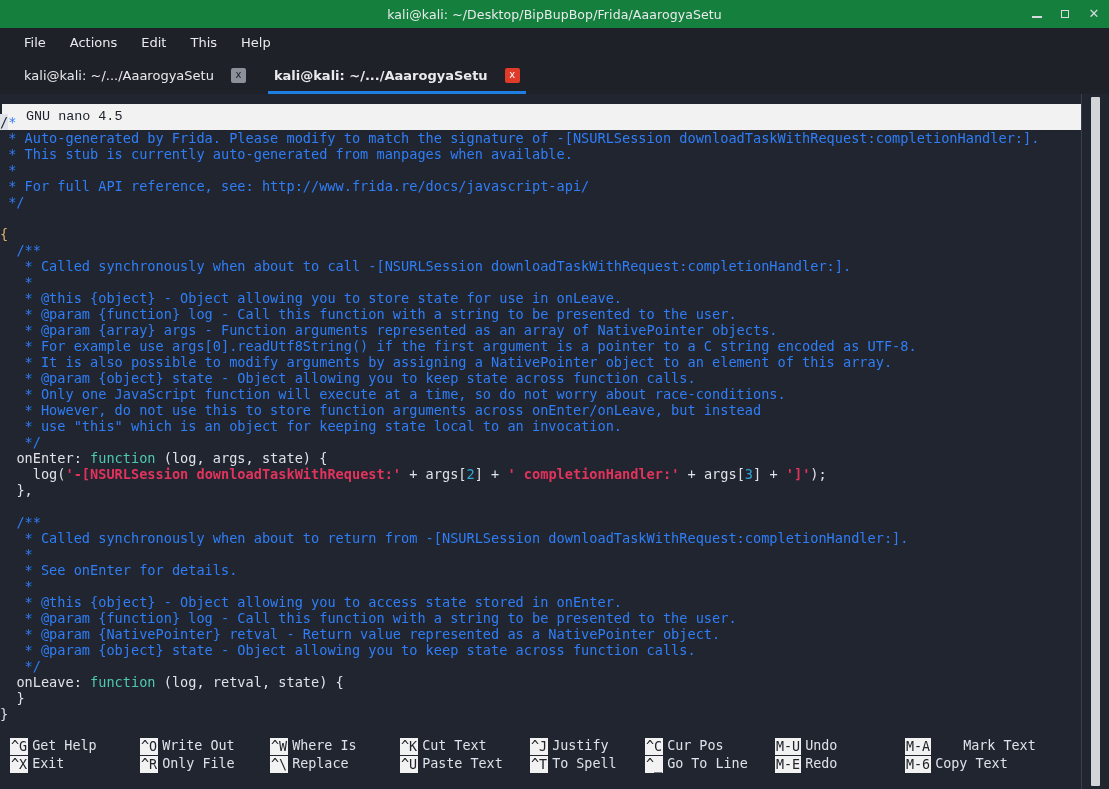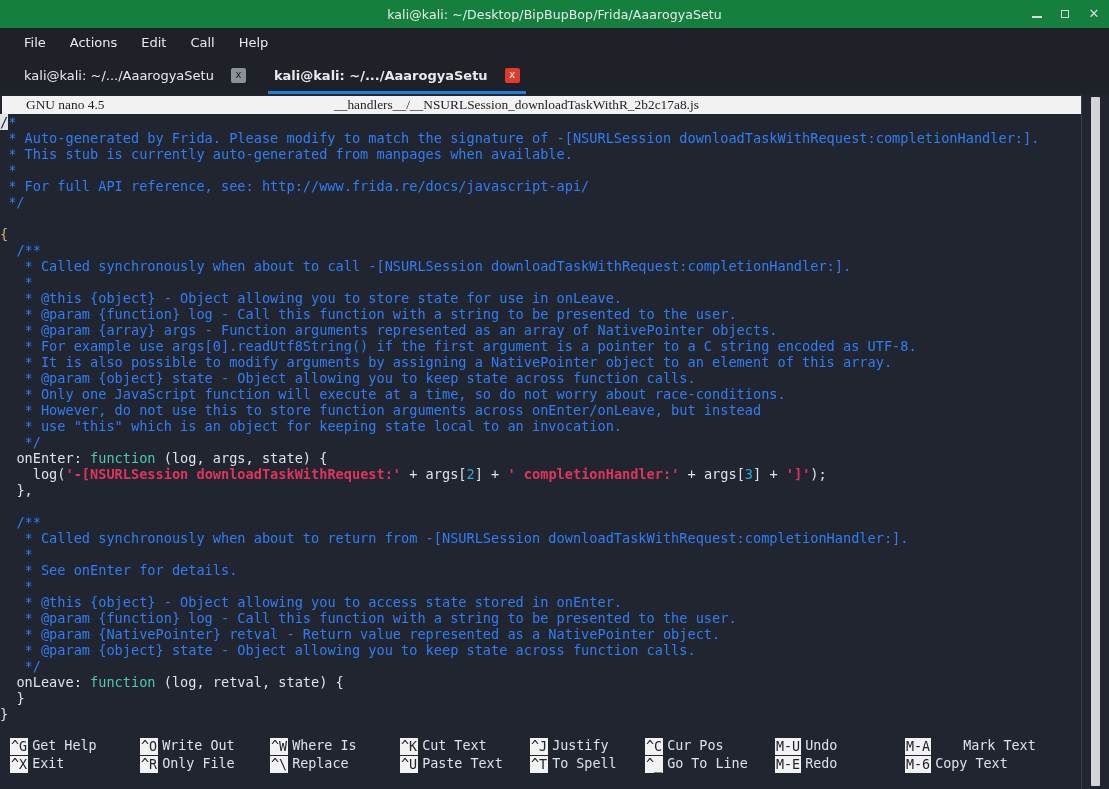--- a/index.html
+++ b/index.html
@@ -164,28 +164,28 @@
     flex: 1;
     background: #212530;
     overflow: hidden;
     font-family: "DejaVu Sans Mono", monospace;
     font-size: 13.6px;
     line-height: 16px;
   }
 
   
   #nano-header {
-    height: 18px;
+    height: 26px;
     background: #f2f2f2;
     color: #20232b;
     display: flex;
     align-items: center;
     position: relative;
-    margin: 2px 27px 0 2px;
-    font-family: Liberation Serif, serif;
+    margin: 10px 27px 0 2px;
+    font-family: Liberation Mono, monospace;
     font-size: 13.4px;
     white-space: pre;
   }
   #nano-version { position: absolute; left: 24px; }
   #nano-filename { position: absolute; left: 332px; }
 
   
   #code {
     position: absolute;
     left: 0;
@@ -280,42 +280,41 @@
       <div class="wc-btn wc-min"></div>
       <div class="wc-btn wc-max"></div>
       <div class="wc-btn wc-close">✕</div>
     </div>
   </div>
 
   <div id="menubar">
     <div class="menu-item">File</div>
     <div class="menu-item">Actions</div>
     <div class="menu-item">Edit</div>
-    <div class="menu-item">Call</div>
+    <div class="menu-item">This</div>
     <div class="menu-item">Help</div>
   </div>
 
   <div id="tabbar">
     <div class="tab">
       <span class="tab-label">kali@kali: ~/.../AaarogyaSetu</span>
       <span class="tab-close">x</span>
       <span class="tab-underline"></span>
     </div>
     <div class="tab active">
       <span class="tab-label">kali@kali: ~/.../AaarogyaSetu</span>
       <span class="tab-close">x</span>
       <span class="tab-underline"></span>
     </div>
   </div>
 
   <div id="terminal">
 
     <div id="nano-header">
       <span id="nano-version">GNU nano 4.5</span>
-      <span id="nano-filename">__handlers__/__NSURLSession_downloadTaskWithR_2b2c17a8.js</span>
     </div>
 
     <div id="code"><div class="ln"><span class="cursor">/</span><span class="cm">*</span></div><div class="ln"><span class="pl"> </span><span class="cm">* Auto-generated by Frida. Please modify to match the signature of -[NSURLSession downloadTaskWithRequest:completionHandler:].</span></div><div class="ln"><span class="pl"> </span><span class="cm">* This stub is currently auto-generated from manpages when available.</span></div><div class="ln"><span class="pl"> </span><span class="cm">*</span></div><div class="ln"><span class="pl"> </span><span class="cm">* For full API reference, see: http://www.frida.re/docs/javascript-api/</span></div><div class="ln"><span class="pl"> </span><span class="cm">*/</span></div><div class="ln">&nbsp;</div><div class="ln"><span class="brc">{</span></div><div class="ln"><span class="pl">  </span><span class="cm">/**</span></div><div class="ln"><span class="pl">   </span><span class="cm">* Called synchronously when about to call -[NSURLSession downloadTaskWithRequest:completionHandler:].</span></div><div class="ln"><span class="pl">   </span><span class="cm">*</span></div><div class="ln"><span class="pl">   </span><span class="cm">* @this {object} - Object allowing you to store state for use in onLeave.</span></div><div class="ln"><span class="pl">   </span><span class="cm">* @param {function} log - Call this function with a string to be presented to the user.</span></div><div class="ln"><span class="pl">   </span><span class="cm">* @param {array} args - Function arguments represented as an array of NativePointer objects.</span></div><div class="ln"><span class="pl">   </span><span class="cm">* For example use args[0].readUtf8String() if the first argument is a pointer to a C string encoded as UTF-8.</span></div><div class="ln"><span class="pl">   </span><span class="cm">* It is also possible to modify arguments by assigning a NativePointer object to an element of this array.</span></div><div class="ln"><span class="pl">   </span><span class="cm">* @param {object} state - Object allowing you to keep state across function calls.</span></div><div class="ln"><span class="pl">   </span><span class="cm">* Only one JavaScript function will execute at a time, so do not worry about race-conditions.</span></div><div class="ln"><span class="pl">   </span><span class="cm">* However, do not use this to store function arguments across onEnter/onLeave, but instead</span></div><div class="ln"><span class="pl">   </span><span class="cm">* use "this" which is an object for keeping state local to an invocation.</span></div><div class="ln"><span class="pl">   </span><span class="cm">*/</span></div><div class="ln"><span class="pl">  </span><span class="pl">onEnter: </span><span class="kw">function</span><span class="pl"> (log, args, state) {</span></div><div class="ln"><span class="pl">    </span><span class="pl">log(</span><span class="str">'-[NSURLSession downloadTaskWithRequest:'</span><span class="pl"> + args[</span><span class="num">2</span><span class="pl">] + </span><span class="str">' completionHandler:'</span><span class="pl"> + args[</span><span class="num">3</span><span class="pl">] + </span><span class="str">']'</span><span class="pl">);</span></div><div class="ln"><span class="pl">  </span><span class="pl">},</span></div><div class="ln">&nbsp;</div><div class="ln"><span class="pl">  </span><span class="cm">/**</span></div><div class="ln"><span class="pl">   </span><span class="cm">* Called synchronously when about to return from -[NSURLSession downloadTaskWithRequest:completionHandler:].</span></div><div class="ln"><span class="pl">   </span><span class="cm">*</span></div><div class="ln"><span class="pl">   </span><span class="cm">* See onEnter for details.</span></div><div class="ln"><span class="pl">   </span><span class="cm">*</span></div><div class="ln"><span class="pl">   </span><span class="cm">* @this {object} - Object allowing you to access state stored in onEnter.</span></div><div class="ln"><span class="pl">   </span><span class="cm">* @param {function} log - Call this function with a string to be presented to the user.</span></div><div class="ln"><span class="pl">   </span><span class="cm">* @param {NativePointer} retval - Return value represented as a NativePointer object.</span></div><div class="ln"><span class="pl">   </span><span class="cm">* @param {object} state - Object allowing you to keep state across function calls.</span></div><div class="ln"><span class="pl">   </span><span class="cm">*/</span></div><div class="ln"><span class="pl">  </span><span class="pl">onLeave: </span><span class="kw">function</span><span class="pl"> (log, retval, state) {</span></div><div class="ln"><span class="pl">  </span><span class="pl">}</span></div><div class="ln"><span class="pl">}</span></div></div>
 
     <div id="nano-footer">
       <div class="fkrow" id="fkrow1" style="position: relative;">
           <div class="fcell" style="position: absolute; left: 10px;"><span class="fkey">^G</span><span class="flabel">Get Help</span></div>
           <div class="fcell" style="position: absolute; left: 140px;"><span class="fkey">^O</span><span class="flabel">Write Out</span></div>
           <div class="fcell" style="position: absolute; left: 270px;"><span class="fkey">^W</span><span class="flabel">Where Is</span></div>
           <div class="fcell" style="position: absolute; left: 400px;"><span class="fkey">^K</span><span class="flabel">Cut Text</span></div>

